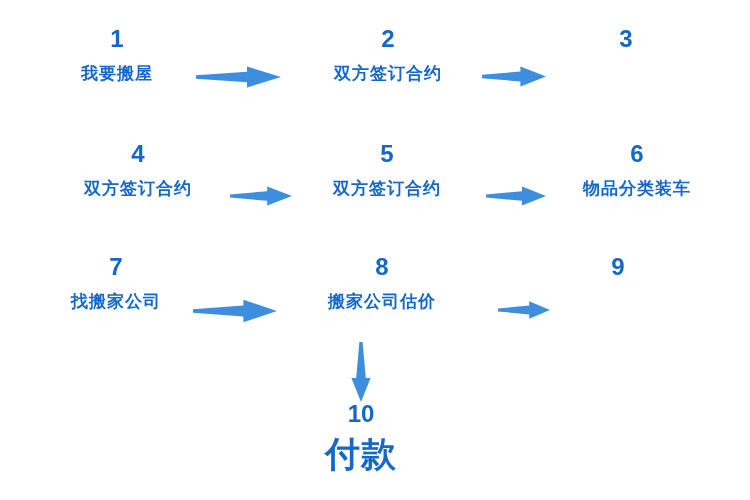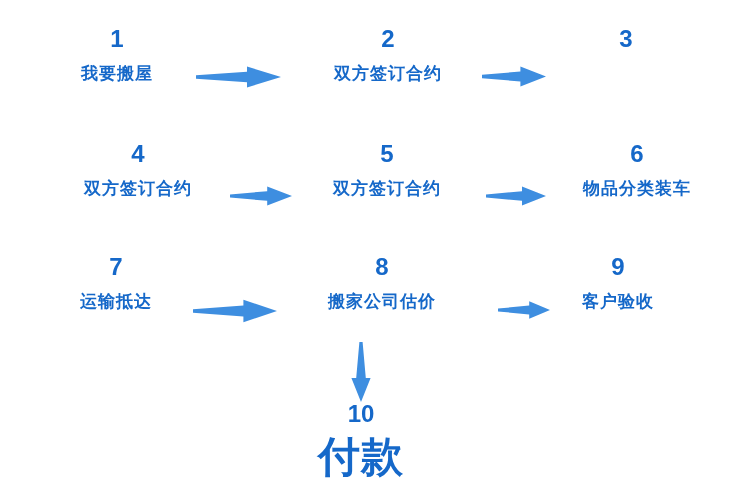--- a/index.html
+++ b/index.html
@@ -36,21 +36,21 @@
     margin-bottom: 14px;
     letter-spacing: 0;
   }
   .step .label {
     font-size: 17px;
     line-height: 1;
     white-space: nowrap;
     letter-spacing: 1px;
   }
   .step.final .num { margin-bottom: 10px; }
-  .step.final .label { font-size: 42px; }
+  .step.final .label { font-size: 35px; }
   .arrow {
     position: absolute;
     color: var(--arrow-color);
     display: block;
   }
   .arrow svg { display: block; width: 100%; height: 100%; }
 </style>
 </head>
 <body>
 
@@ -76,29 +76,28 @@
     <div class="num">5</div>
     <div class="label">双方签订合约</div>
   </div>
   <div class="step" style="left:637px; top:142px;">
     <div class="num">6</div>
     <div class="label">物品分类装车</div>
   </div>
 
   <div class="step" style="left:116px; top:255px;">
     <div class="num">7</div>
-    <div class="label">运输抵达</div>
+    <div class="label">找搬家公司</div>
   </div>
   <div class="step" style="left:382px; top:255px;">
     <div class="num">8</div>
     <div class="label">搬家公司估价</div>
   </div>
   <div class="step" style="left:618px; top:255px;">
     <div class="num">9</div>
-    <div class="label">客户验收</div>
   </div>
 
   <div class="step final" style="left:361px; top:402px;">
     <div class="num">10</div>
     <div class="label">付款</div>
   </div>
 
   <span class="arrow" style="left:196px; top:64px; width:85px; height:26px;">
     <svg viewBox="0 0 100 30" preserveAspectRatio="none" aria-hidden="true">
       <polygon points="0,13 60,9 60,3 100,15 60,27 60,21 0,17" fill="currentColor"></polygon>

